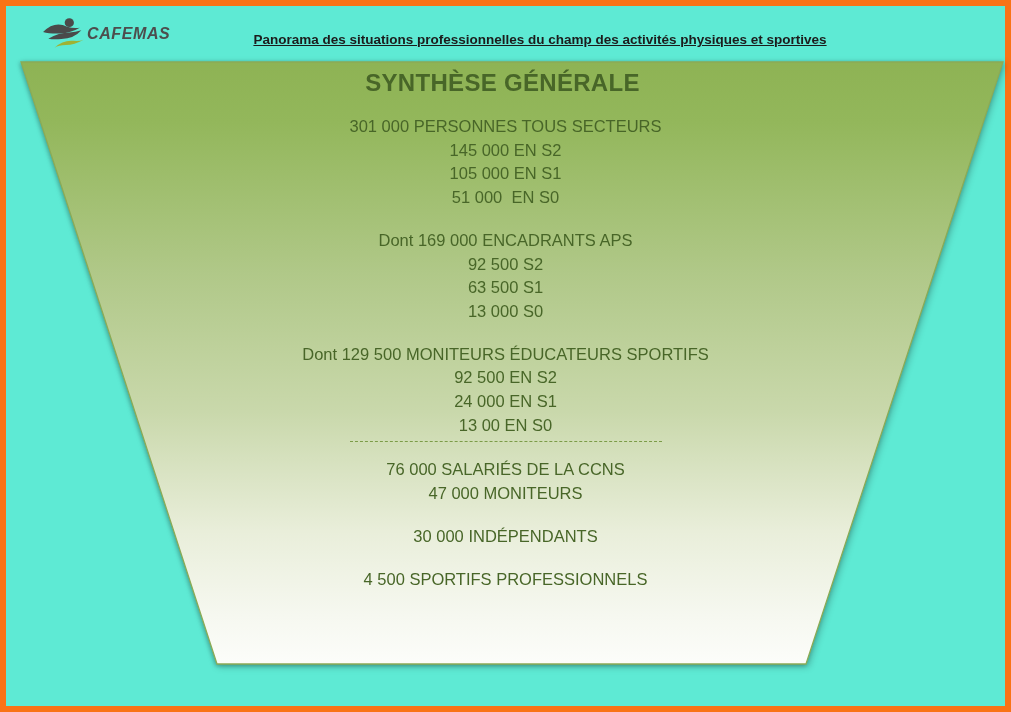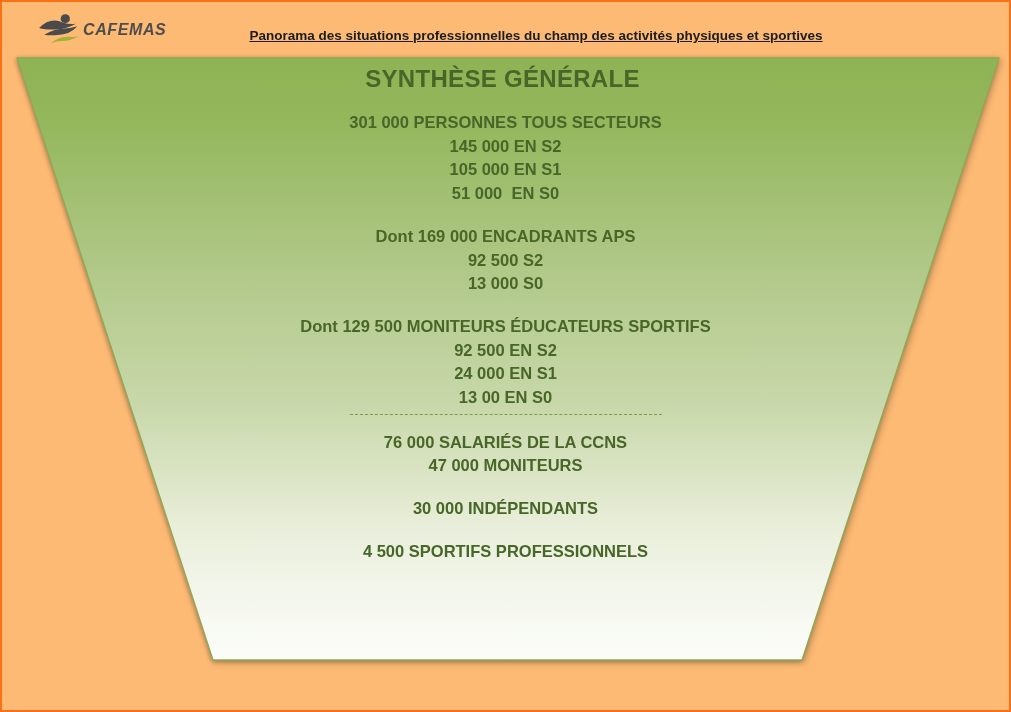--- a/index.html
+++ b/index.html
@@ -6,22 +6,22 @@
   html, body { background: #ffffff; }
   body {
     font-family: "Liberation Sans", sans-serif;
     width: 1011px; height: 712px;
     position: relative;
     overflow: hidden;
   }
   .page {
     position: absolute; inset: 0;
     width: 1011px; height: 712px;
-    background: #fdba74;
-    border: 2px solid #f97316;
+    background: #5eead4;
+    border: 6px solid #f97316;
   }
 
   
   .logo {
     position: absolute; left: 36px; top: 9px;
     display: flex; align-items: center; gap: 3px;
     height: 38px;
   }
   .logo svg { display: block; }
   .logo-text {
@@ -52,21 +52,21 @@
     letter-spacing: 0.3px;
   }
   .funnel-lines {
     position: absolute; top: 109px; left: 0; right: 0;
     text-align: center;
   }
   .section { margin-bottom: 19px; }
   .section:last-child { margin-bottom: 0; }
   .line {
     line-height: 23.7px;
-    font-size: 16.5px; font-weight: bold;
+    font-size: 16.5px; font-weight: normal;
     color: var(--funnel-text, #486628);
     white-space: pre;
   }
   .divider {
     width: 312px; height: 0;
     margin: -15px auto 16px auto;
     border-top: 1.6px dashed var(--divider-color, #7C9C48);
   }
 </style>
 </head>
@@ -105,20 +105,21 @@
   <div class="funnel-lines" id="lines-root">
       <div class="section">
         <div class="line">301 000 PERSONNES TOUS SECTEURS</div>
         <div class="line">145 000 EN S2</div>
         <div class="line">105 000 EN S1</div>
         <div class="line">51 000  EN S0</div>
       </div>
       <div class="section">
         <div class="line">Dont 169 000 ENCADRANTS APS</div>
         <div class="line">92 500 S2</div>
+        <div class="line">63 500 S1</div>
         <div class="line">13 000 S0</div>
       </div>
       <div class="section">
         <div class="line">Dont 129 500 MONITEURS ÉDUCATEURS SPORTIFS</div>
         <div class="line">92 500 EN S2</div>
         <div class="line">24 000 EN S1</div>
         <div class="line">13 00 EN S0</div>
       </div>
       <div class="divider"></div>
       <div class="section">

